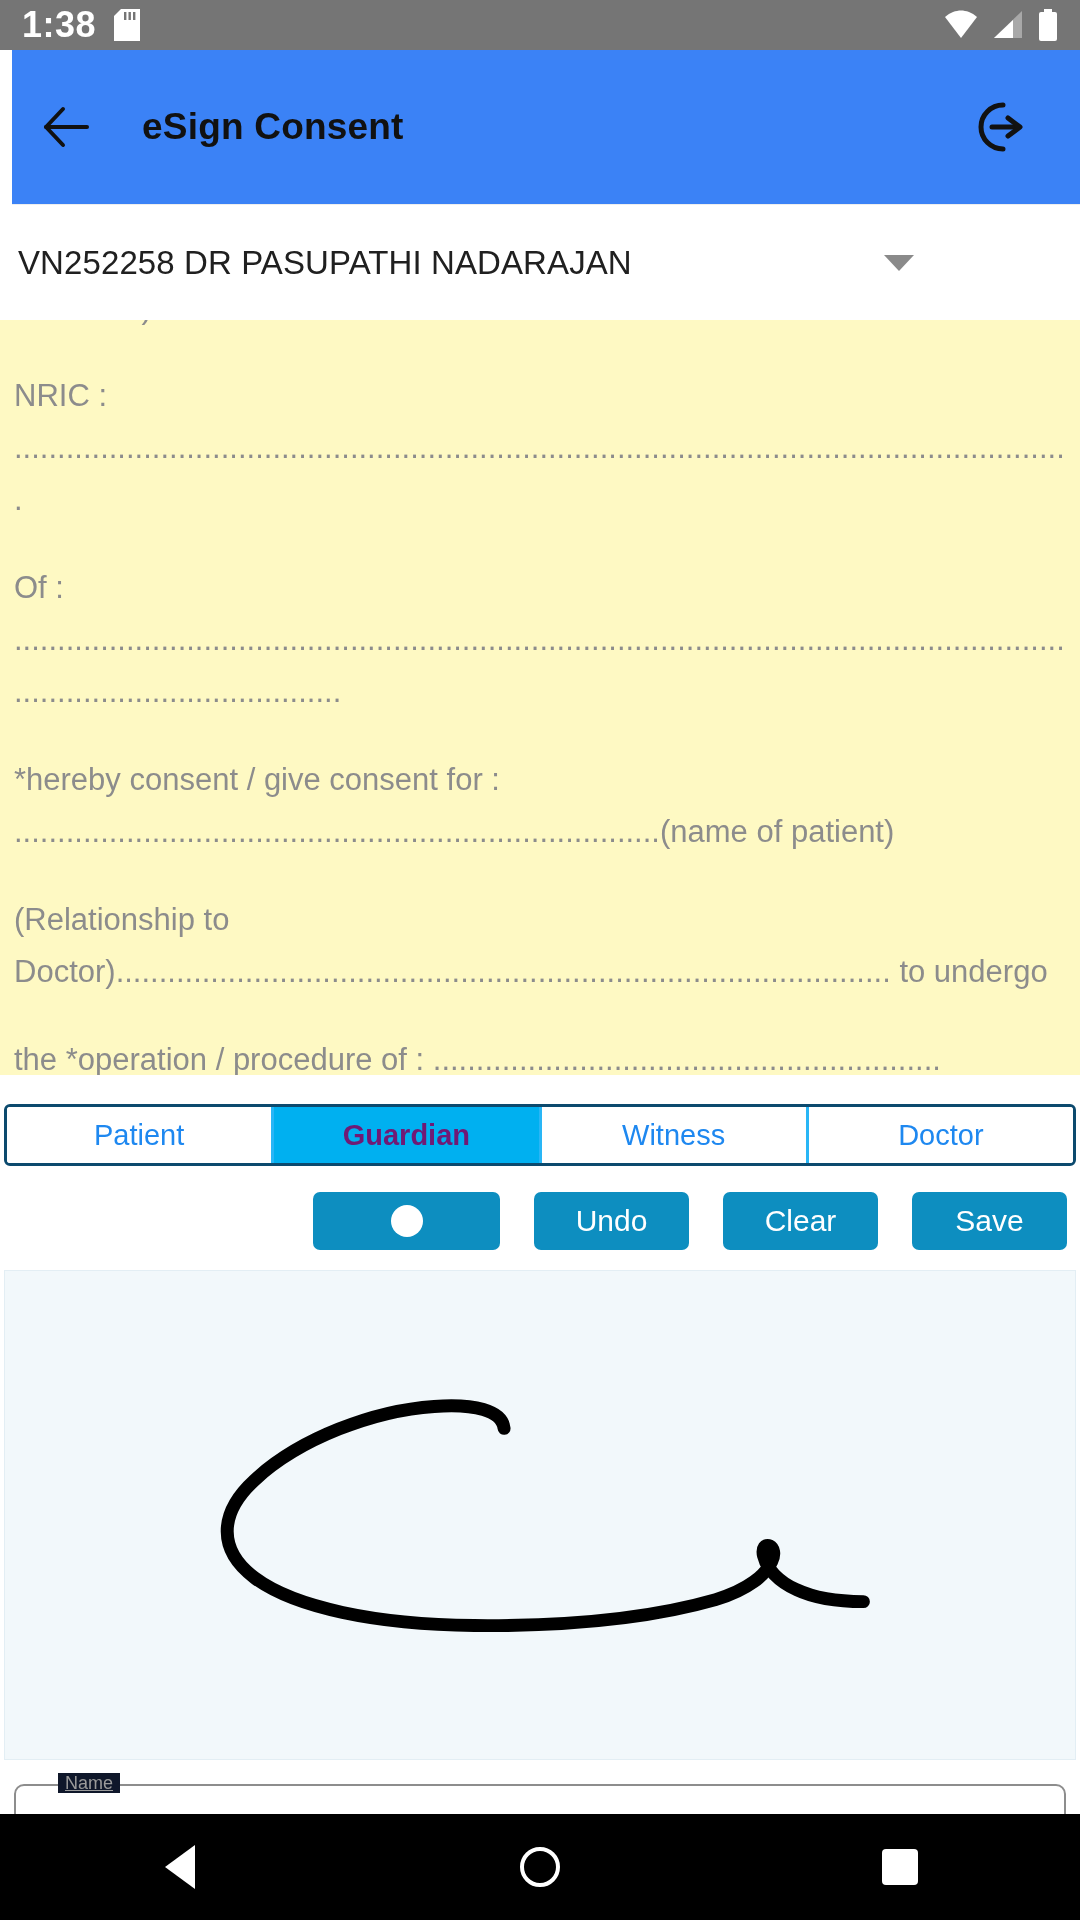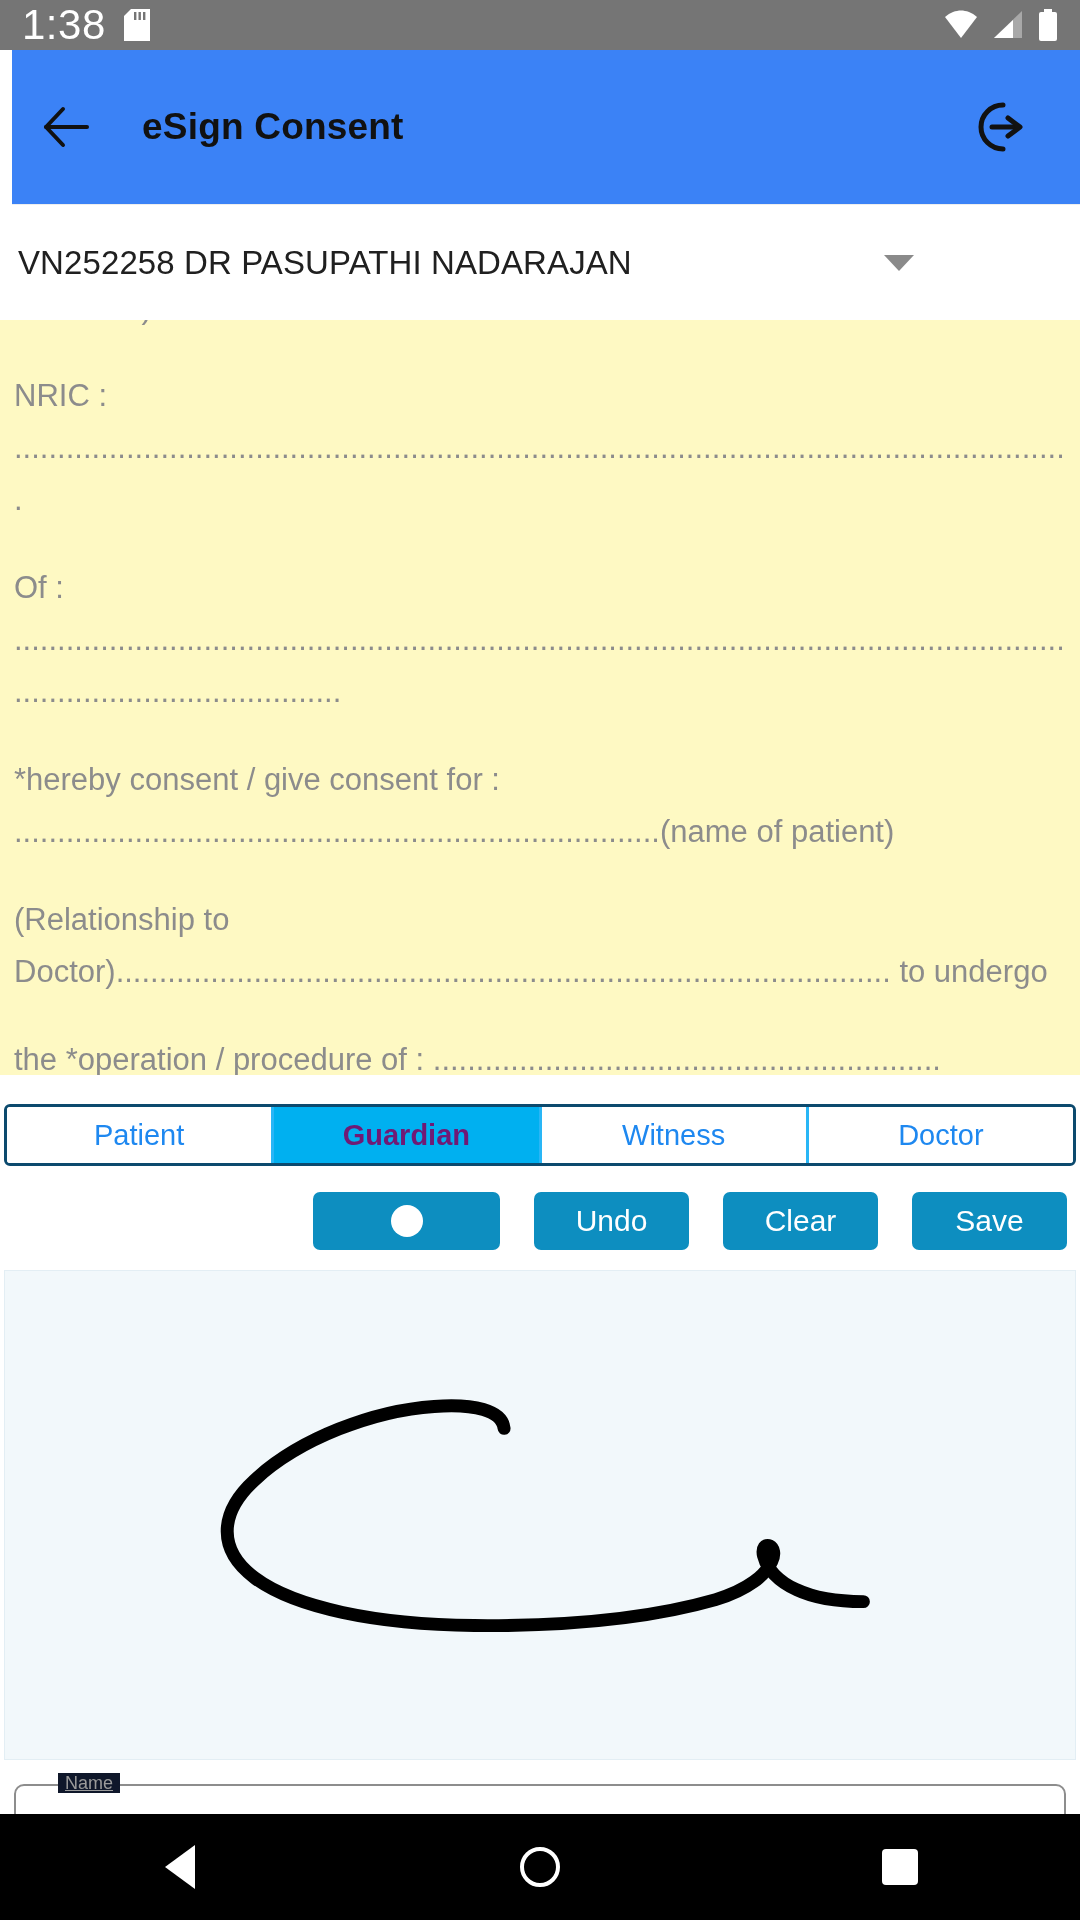--- a/index.html
+++ b/index.html
@@ -10,21 +10,21 @@
   }
   #app { position:relative; width:1080px; height:1920px; }
 
   
   .statusbar {
     position:absolute; left:0; top:0; width:1080px; height:50px;
     background:#757575; display:flex; align-items:center;
     padding:0 22px; color:#ffffff;
   }
   .status-time {
-    font-size:42px; font-weight:400; letter-spacing:.5px;
+    font-size:36px; font-weight:700; letter-spacing:.5px;
     line-height:50px;
   }
   .status-left-icons { display:flex; align-items:center; margin-left:18px; }
   .sd-icon { display:block; }
   .status-spacer { flex:1; }
   .status-right-icons { display:flex; align-items:center; gap:14px; }
 
   
   .appbar {
     position:absolute; left:12px; top:50px; width:1080px; height:155px;

